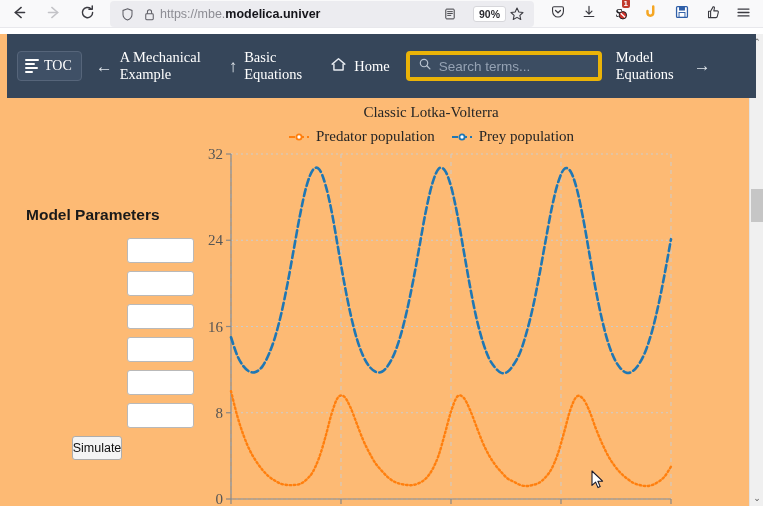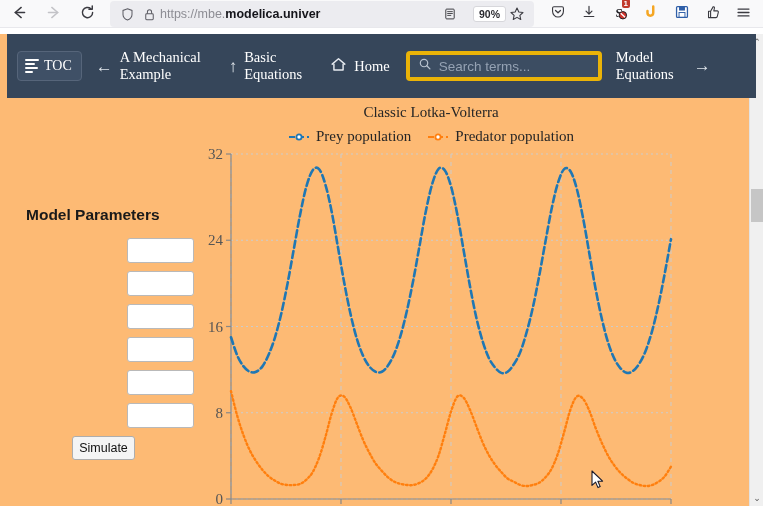--- a/index.html
+++ b/index.html
@@ -100,21 +100,21 @@
     width:68px; text-align:right; padding-right:9px;
     font-family:"DejaVu Sans Mono", monospace; font-size:13px; color:#111;
   }
   .pinput {
     width:67px; height:25px; border:1px solid #b9b9b9; border-radius:3px;
     background:#fff; font-size:12.5px; color:#222; padding:0 5px;
     display:flex; align-items:center;
     font-family:"Liberation Sans", sans-serif;
   }
   .sim-btn {
-    margin-left:50px; margin-top:6px; width:63px; height:24px;
+    margin-left:50px; margin-top:6px; width:50px; height:24px;
     border:1px solid #adadad; border-radius:3px; background:#f4f4f4;
     font-size:12.5px; color:#111; display:flex; align-items:center; justify-content:center;
     font-family:"Liberation Sans", sans-serif;
   }
 
   
   .chart-wrap { position:absolute; left:196px; top:38px; width:500px; height:436px; }
   .chart-title {
     position:absolute; left:0; top:32px; width:470px; text-align:center;
     font-family:"Liberation Serif", serif; font-size:15px; color:#262626;
@@ -242,31 +242,31 @@
     </div>
   </div>
 
   <div class="content">
 
     <div class="chart-wrap">
       <div class="chart-title">Classic Lotka-Volterra</div>
       <div class="legend">
         <span class="lg">
           <svg width="22" height="10">
+              <line x1="1" y1="5" x2="21" y2="5" stroke="#ff7f0e" stroke-width="2" stroke-dasharray="6,3"></line>
+              <circle cx="11" cy="5" r="2.6" fill="#fff" stroke="#ff7f0e" stroke-width="1.8"></circle>
+            </svg>
+          <span>Predator population</span>
+        </span>
+        <span class="lg">
+          <svg width="22" height="10">
               <line x1="1" y1="5" x2="21" y2="5" stroke="#1f77b4" stroke-width="2" stroke-dasharray="6,3"></line>
               <circle cx="11" cy="5" r="2.6" fill="#fff" stroke="#1f77b4" stroke-width="1.8"></circle>
             </svg>
           <span>Prey population</span>
-        </span>
-        <span class="lg">
-          <svg width="22" height="10">
-              <line x1="1" y1="5" x2="21" y2="5" stroke="#ff7f0e" stroke-width="2" stroke-dasharray="6,3"></line>
-              <circle cx="11" cy="5" r="2.6" fill="#fff" stroke="#ff7f0e" stroke-width="1.8"></circle>
-            </svg>
-          <span>Predator population</span>
         </span>
       </div>
       <svg class="plot" id="plot-svg" viewBox="0 0 500 436">
           <line x1="35" y1="427" x2="475" y2="427" stroke="#cccccc" stroke-width="1" stroke-dasharray="2,3"></line>
           <line x1="35" y1="340.75" x2="475" y2="340.75" stroke="#cccccc" stroke-width="1" stroke-dasharray="2,3"></line>
           <line x1="35" y1="254.5" x2="475" y2="254.5" stroke="#cccccc" stroke-width="1" stroke-dasharray="2,3"></line>
           <line x1="35" y1="168.25" x2="475" y2="168.25" stroke="#cccccc" stroke-width="1" stroke-dasharray="2,3"></line>
           <line x1="35" y1="82" x2="475" y2="82" stroke="#cccccc" stroke-width="1" stroke-dasharray="2,3"></line>
           <line x1="35" y1="82" x2="35" y2="427" stroke="#cccccc" stroke-width="1" stroke-dasharray="4,4"></line>
           <line x1="145" y1="82" x2="145" y2="427" stroke="#cccccc" stroke-width="1" stroke-dasharray="4,4"></line>

